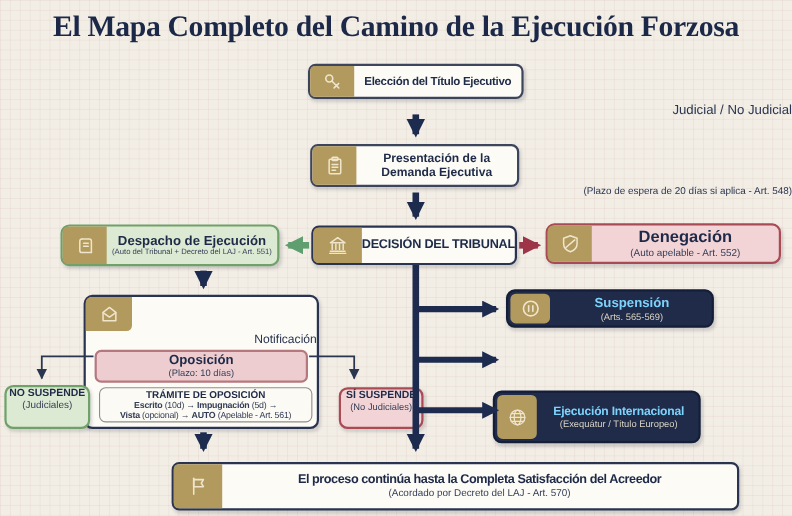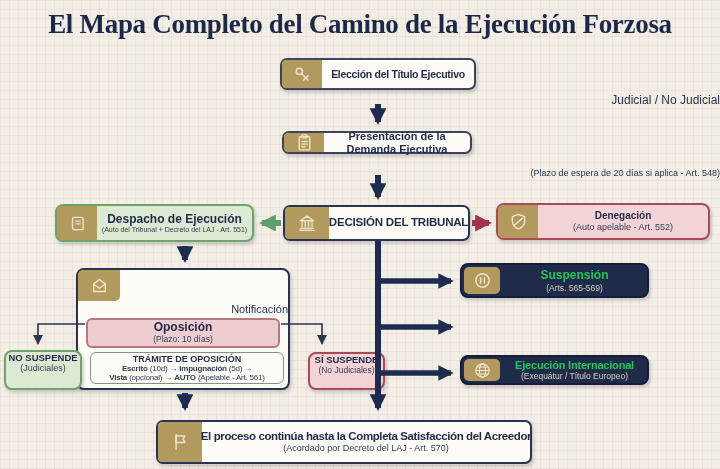--- a/index.html
+++ b/index.html
@@ -21,21 +21,21 @@
   .greenbox{background:#dcead3;border:2px solid #6fa169;border-radius:8px}
   .pinkbox{background:#f2d4d7;border:2px solid #a84b55;border-radius:8px}
   .navybox{background:#1f2b49;border:2px solid #141e38;border-radius:8px;color:#f2ecdc}
   .icon-sec{background:#b29a5f;display:flex;align-items:center;justify-content:center;
     align-self:stretch;border-radius:4px 0 0 4px;flex:0 0 40px}
   .navybox .icon-sec{flex:0 0 36px;margin:2px;border-radius:5px}
   .body-sec{flex:1;display:flex;flex-direction:column;align-items:center;
     justify-content:center;line-height:1.18;text-align:right;min-width:0}
   .t{font-weight:bold;color:#1e2a47;white-space:nowrap}
   .s{color:#333d55;white-space:nowrap}
-  .navybox .t{color:#22c55e}
+  .navybox .t{color:#7dd3fc}
   .navybox .s{color:#d9d3c2}
   .container{position:absolute;background:#fcfbf6;border:2px solid #2a3450;
     border-radius:8px;box-shadow:1.5px 2.5px 3px rgba(50,50,70,.18)}
   .hdr-icon{position:absolute;left:0;top:0;width:42px;height:31px;background:#b29a5f;
     border-radius:5px 0 5px 0;display:flex;align-items:center;justify-content:center}
   .innerbox{position:absolute;border-radius:6px;display:flex;flex-direction:column;
     align-items:center;justify-content:center;line-height:1.15;text-align:right}
   .oposicion{background:#eecdd1;border:2px solid #b5787f}
   .tramite{background:#fbfaf4;border:1.5px solid #8e8e86}
   .sidebox{position:absolute;display:flex;flex-direction:column;align-items:center;
@@ -58,21 +58,21 @@
           <path d="M8.2 8.2 L14.2 14.2 M12.2 12.2 l1.9-1.9 M10.2 14.1 l1.7-1.7"></path>
       </svg>
     </div>
     <div class="body-sec">
       <div class="t" style="font-size:10.5px;letter-spacing:-0.3px">Elección del Título Ejecutivo</div>
     </div>
   </div>
 
   <div class="label" style="left:0;right:0;top:93px;font-size:12px">Judicial / No Judicial</div>
 
-  <div class="node white" style="left:282px;top:131px;width:190px;height:23px">
+  <div class="node white" style="left:282px;top:131px;width:190px;height:39px">
     <div class="icon-sec">
       <svg class="ic" width="19" height="19" viewBox="0 0 18 18" fill="none" stroke="#efe5cc" stroke-width="1.3" stroke-linecap="round">
         <rect x="4" y="3.5" width="10" height="12.5" rx="1"></rect>
           <rect x="6.5" y="1.8" width="5" height="2.8" rx="0.8"></rect>
         <path d="M6.5 8 h5 M6.5 10.5 h5 M6.5 13 h3"></path>
       </svg>
     </div>
     <div class="body-sec">
       <div class="t" style="font-size:11px">Presentación de la</div>
       <div class="t" style="font-size:11px">Demanda Ejecutiva</div>
@@ -109,21 +109,21 @@
   </div>
 
   <div class="node pinkbox" style="left:496px;top:203px;width:214px;height:37px">
     <div class="icon-sec" style="border-radius:5px 0 0 5px">
       <svg class="ic" width="19" height="19" viewBox="0 0 18 18" fill="none" stroke="#efe5cc" stroke-width="1.3" stroke-linecap="round" stroke-linejoin="round">
         <path d="M9 2.2 L14.8 4.4 V8.8 C14.8 12.6 12.2 14.9 9 16 C5.8 14.9 3.2 12.6 3.2 8.8 V4.4 Z"></path>
         <path d="M5.2 12.3 L12.8 5.8"></path>
       </svg>
     </div>
     <div class="body-sec">
-      <div class="t" style="font-size:10px">Denegación</div>
+      <div class="t" style="font-size:15px">Denegación</div>
       <div class="s" style="font-size:9px">(Auto apelable - Art. 552)</div>
     </div>
   </div>
 
   <div class="container" style="left:76px;top:268px;width:214px;height:122px">
     <div class="hdr-icon">
       <svg class="ic" width="19" height="19" viewBox="0 0 18 18" fill="none" stroke="#efe5cc" stroke-width="1.3" stroke-linecap="round" stroke-linejoin="round">
         <path d="M3.5 7.5 L9 3.3 L14.5 7.5 V14.7 H3.5 Z"></path>
         <path d="M3.5 7.8 L9 11.6 L14.5 7.8"></path>
       </svg>
@@ -159,35 +159,35 @@
           <path d="M7.2 6.6 V11.4 M10.8 6.6 V11.4"></path>
       </svg>
     </div>
     <div class="body-sec">
       <div class="t" style="font-size:12px">Suspensión</div>
       <div class="s" style="font-size:8.5px">(Arts. 565-569)</div>
     </div>
   </div>
 
 
-  <div class="node navybox" style="left:460px;top:355px;width:189px;height:30px">
+  <div class="node navybox" style="left:448px;top:355px;width:189px;height:48px">
     <div class="icon-sec">
       <svg class="ic" width="19" height="19" viewBox="0 0 18 18" fill="none" stroke="#efe5cc" stroke-width="1.1" stroke-linecap="round">
         <circle cx="9" cy="9" r="6.3"></circle>
           <ellipse cx="9" cy="9" rx="2.9" ry="6.3"></ellipse>
         <path d="M2.7 9 H15.3 M3.7 5.7 H14.3 M3.7 12.3 H14.3"></path>
       </svg>
     </div>
     <div class="body-sec">
       <div class="t" style="font-size:11px;letter-spacing:-0.2px">Ejecución Internacional</div>
       <div class="s" style="font-size:8.5px">(Exequátur / Título Europeo)</div>
     </div>
   </div>
 
-  <div class="node white" style="left:156px;top:420px;width:376px;height:44px;border-color:#2a3450">
+  <div class="node white" style="left:156px;top:420px;width:516px;height:44px;border-color:#2a3450">
     <div class="icon-sec" style="flex:0 0 44px">
       <svg class="ic" width="20" height="20" viewBox="0 0 18 18" fill="none" stroke="#efe5cc" stroke-width="1.3" stroke-linecap="round" stroke-linejoin="round">
         <path d="M5.5 2.5 V15.5"></path>
         <path d="M5.5 3.6 H13.4 L11.7 6.5 L13.4 9.4 H5.5 Z"></path>
       </svg>
     </div>
     <div class="body-sec">
       <div class="t" style="font-size:11.5px;letter-spacing:-0.4px">El proceso continúa hasta la Completa Satisfacción del Acreedor</div>
       <div class="s" style="font-size:9px">(Acordado por Decreto del LAJ - Art. 570)</div>
     </div>

